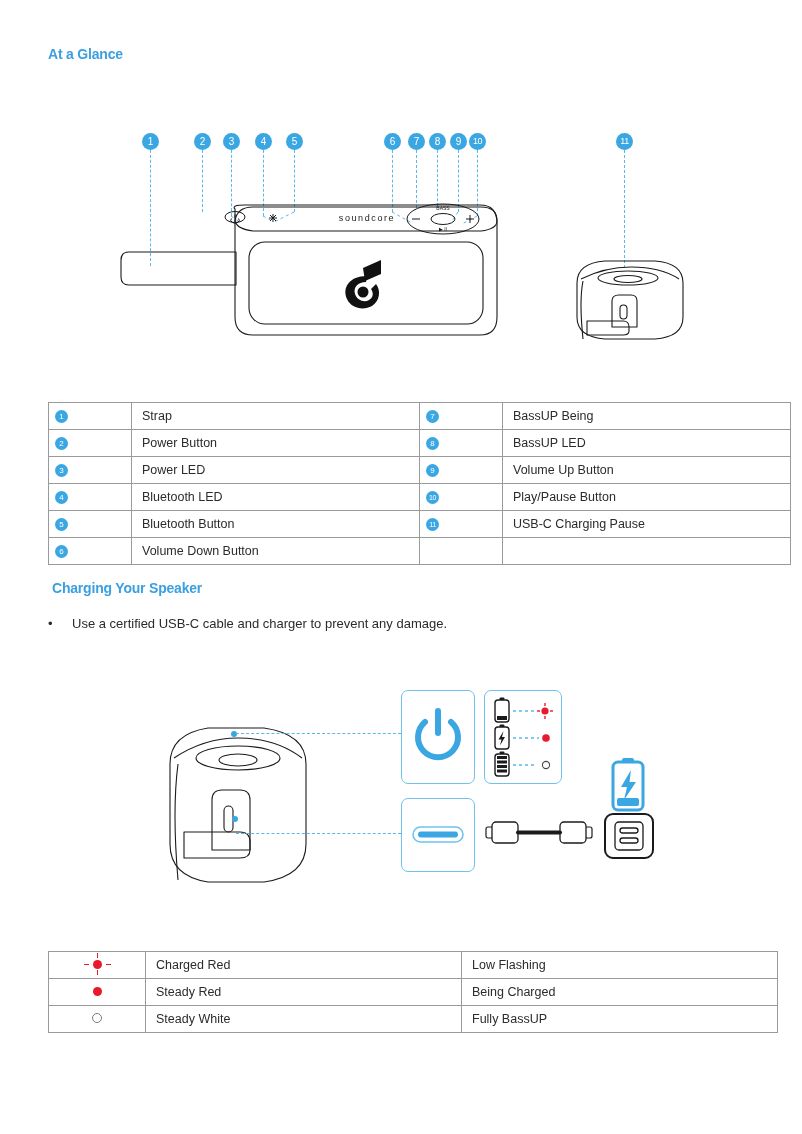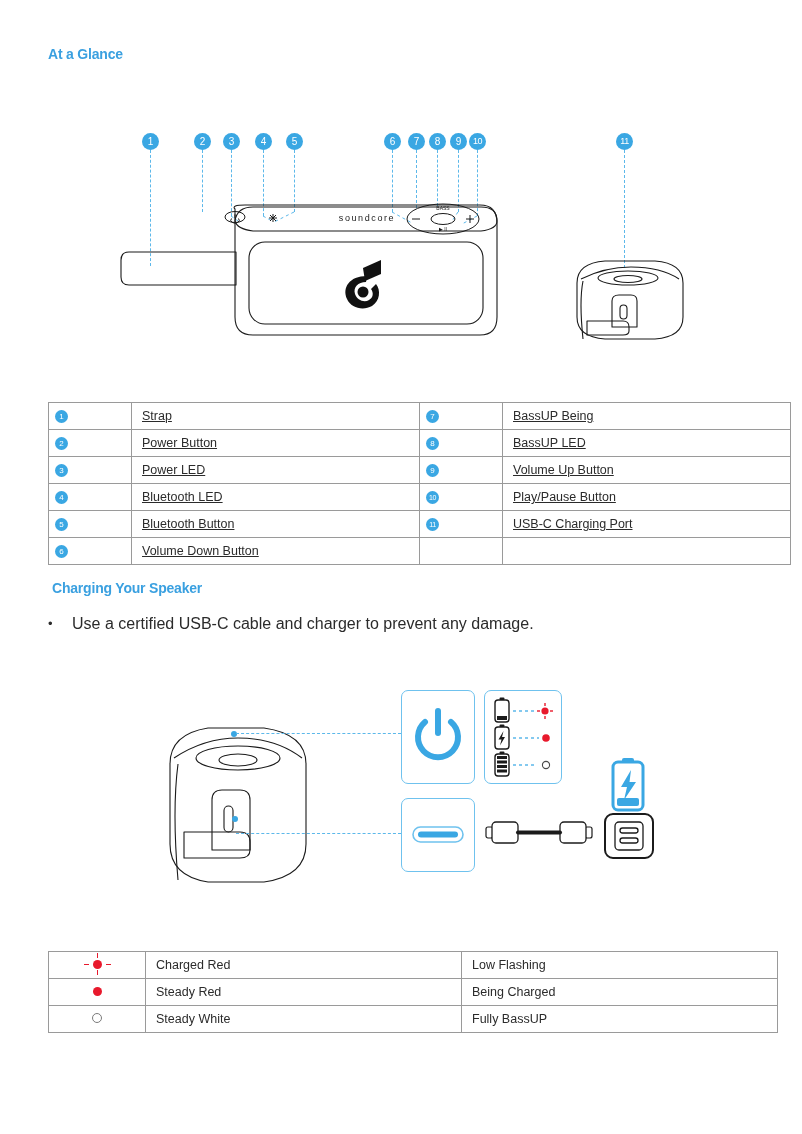--- a/index.html
+++ b/index.html
@@ -45,21 +45,21 @@
     align-items: flex-start;
   }
   .bullet-dot {
     width: 16px;
     font-size: 13px;
     line-height: 17px;
     color: #2b2b2b;
     flex: 0 0 auto;
   }
   .bullet-text {
-    font-size: 16px;
+    font-size: 13px;
     line-height: 17px;
     color: #2b2b2b;
     margin-left: 8px;
   }
 
   
   table.grid {
     position: absolute;
     border-collapse: collapse;
     table-layout: fixed;
@@ -78,21 +78,20 @@
     left: 48px;
     top: 402px;
     width: 706px;
   }
   #parts-table td.num {
     width: 76px;
     padding-left: 6px;
   }
   #parts-table td.lbl {
     width: 277px;
-    text-decoration: underline;
   }
 
   
   #led-table {
     left: 48px;
     top: 951px;
     width: 706px;
   }
   #led-table td.icon {
     width: 96px;
@@ -338,21 +337,21 @@
         <td class="lbl">Play/Pause Button</td>
       </tr>
       <tr>
         <td class="num">
           <span class="badge">5</span>
         </td>
         <td class="lbl">Bluetooth Button</td>
         <td class="num">
           <span class="badge big">11</span>
         </td>
-        <td class="lbl">USB-C Charging Port</td>
+        <td class="lbl">USB-C Charging Pause</td>
       </tr>
       <tr>
         <td class="num">
           <span class="badge">6</span>
         </td>
         <td class="lbl">Volume Down Button</td>
         <td class="num"></td>
         <td class="lbl"></td>
       </tr>
     </tbody>

